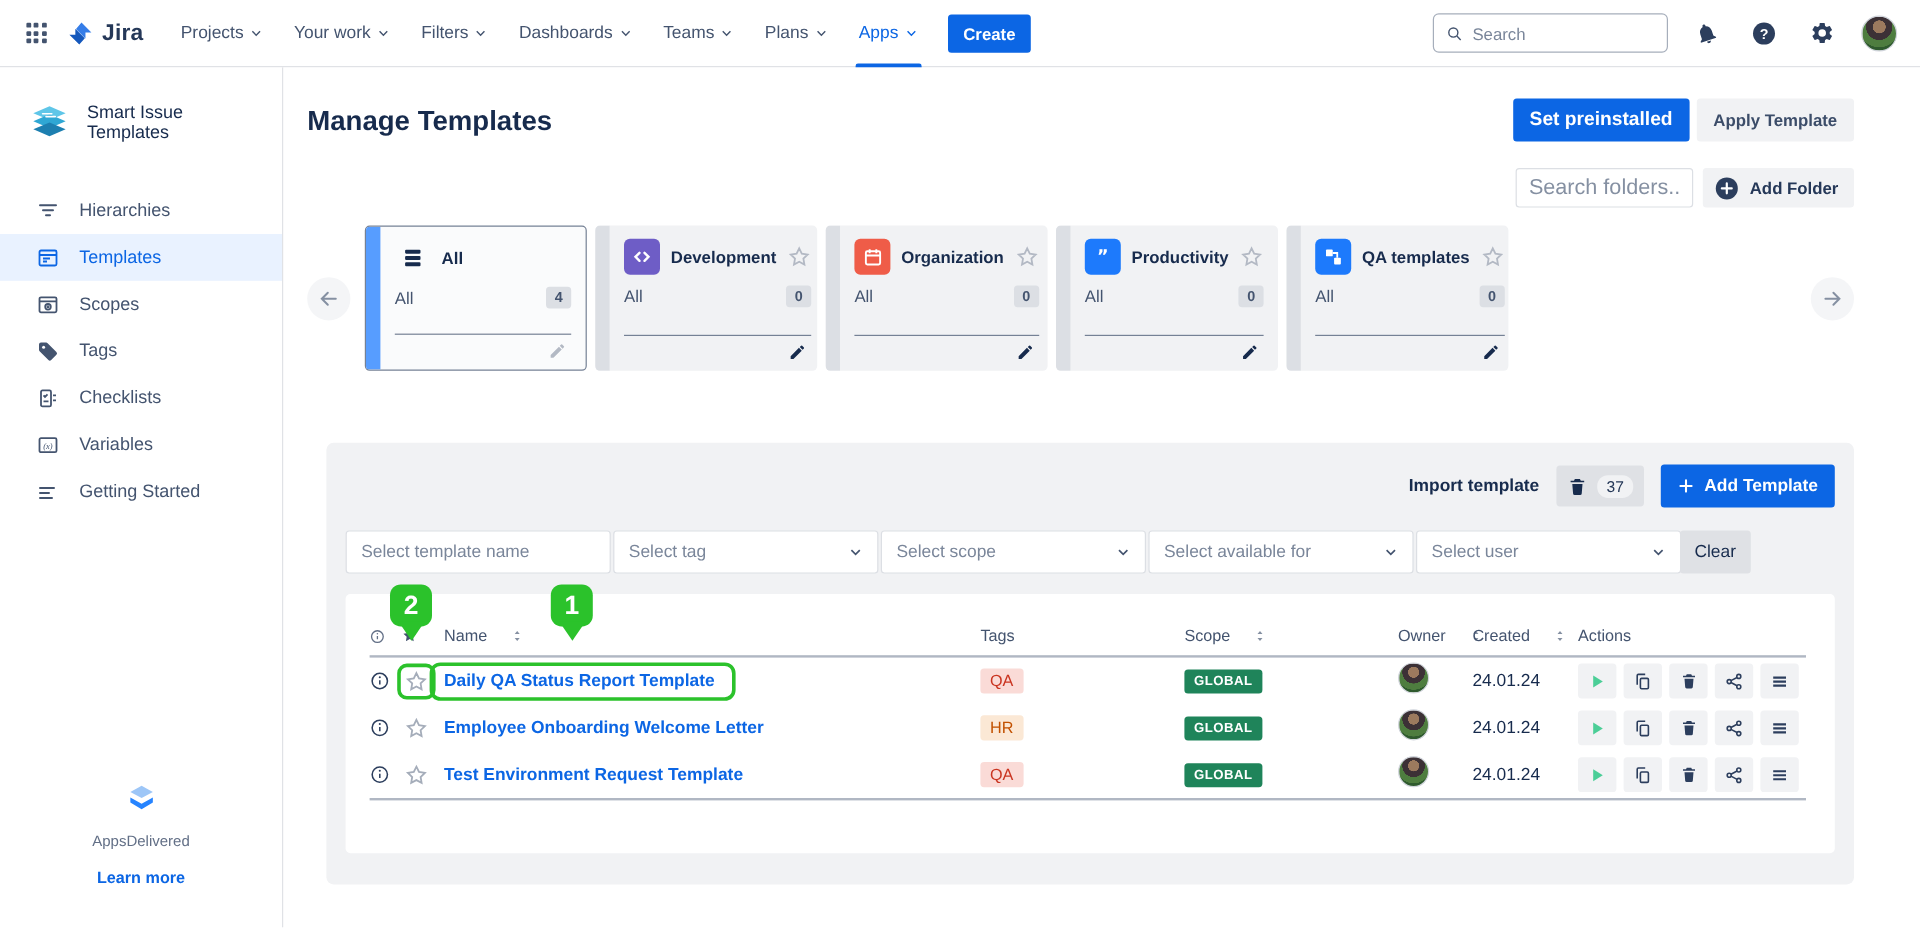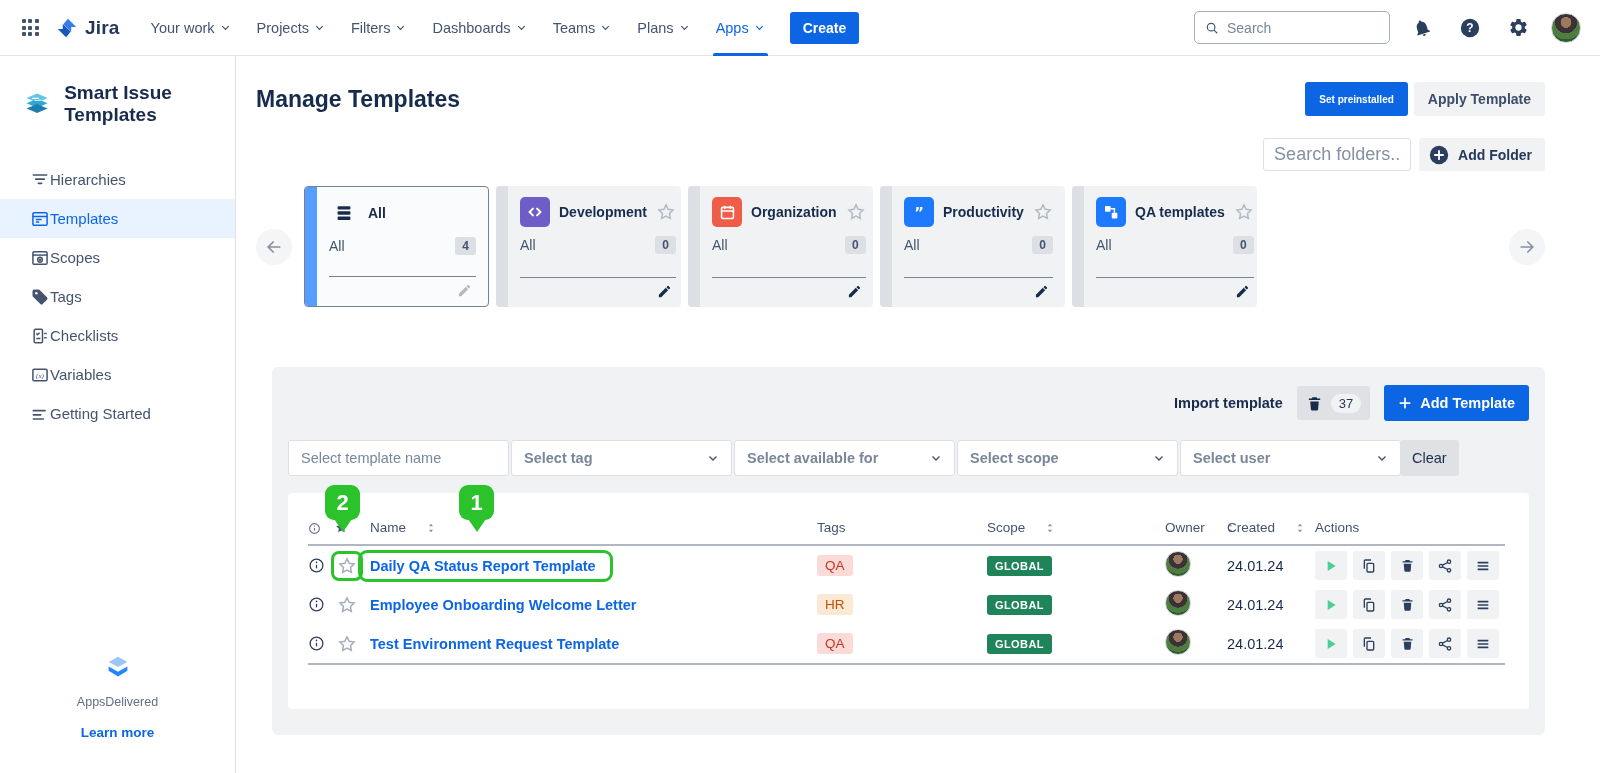--- a/index.html
+++ b/index.html
@@ -25,36 +25,36 @@
   .search-box input { border:none; outline:none; width:100%; font-size:14px; color:#44546F; background:transparent; }
   .search-box input::placeholder { color:#7A869A; }
   .avatar { width:30px; height:30px; border-radius:50%; background:radial-gradient(circle at 50% 30%, #9c7a5e 0 22%, #3c3136 23% 45%, #4e7d3f 46% 70%, #2f5a2e 71%); border:1px solid #d0d4db; }
 
   
   .app { display:flex; height:717px; }
 
   
   .sidebar { width:236px; border-right:1px solid #E0E2E6; position:relative; padding-top:26px; flex-shrink:0; }
   .side-brand { display:flex; align-items:center; gap:12px; padding:0 16px 0 22px; }
-  .side-brand .t { font-size:19px; font-weight:700; color:#172B4D; }
+  .side-brand .t { font-size:15px; font-weight:400; color:#172B4D; }
   .side-menu { margin-top:34px; list-style:none; }
-  .side-item { height:39px; display:flex; align-items:center; padding-left:30px; font-size:15px; color:#44546F; cursor:pointer; }
+  .side-item { height:39px; display:flex; align-items:center; gap:16px; padding-left:30px; font-size:15px; color:#44546F; cursor:pointer; }
   .side-item svg { flex-shrink:0; color:#44546F; }
   .side-item.active { background:#E9F2FF; color:#0C66E4; }
   .side-item.active svg { color:#0C66E4; }
   .side-footer { position:absolute; bottom:32px; left:0; width:100%; text-align:center; }
   .side-footer .brand-name { margin-top:8px; font-size:12.5px; color:#626F86; }
   .side-footer .learn { display:inline-block; margin-top:16px; font-size:13.5px; font-weight:600; color:#0C66E4; text-decoration:none; cursor:pointer; }
 
   
   .main { flex:1; padding:0 55px 0 20px; position:relative; }
   .page-head { display:flex; align-items:center; justify-content:space-between; margin-top:26px; }
   .page-title { font-size:23px; font-weight:700; color:#172B4D; }
   .head-actions { display:flex; gap:6px; }
-  .btn-primary { background:#0C66E4; color:#fff; border:none; border-radius:3px; font-size:10px; font-weight:700; padding:9px 14px; cursor:pointer; }
+  .btn-primary { background:#0C66E4; color:#fff; border:none; border-radius:3px; font-size:16px; font-weight:700; padding:9px 14px; cursor:pointer; }
   .btn-subtle { background:#F1F2F4; color:#3c4d69; border:none; border-radius:3px; font-size:14px; font-weight:700; padding:9px 14px; cursor:pointer; }
 
   .folders-toolbar { display:flex; justify-content:flex-end; align-items:center; gap:8px; margin-top:22px; }
   .folder-search { width:148px; height:33px; border:1px solid #DCDFE4; border-radius:3px; padding:0 10px; font-size:18px; color:#44546F; outline:none; }
   .folder-search::placeholder { color:#8590A2; }
   .add-folder-btn { display:flex; align-items:center; gap:8px; background:#F1F2F4; border:none; border-radius:3px; height:33px; padding:0 13px 0 9px; font-size:14px; font-weight:700; color:#253858; cursor:pointer; }
 
   .carousel { display:flex; align-items:center; margin-top:15px; }
   .nav-circle { width:36px; height:36px; border-radius:50%; background:#F4F5F7; border:none; display:flex; align-items:center; justify-content:center; cursor:pointer; flex-shrink:0; }
   .cards { display:flex; gap:7px; margin-left:12px; }
@@ -80,21 +80,21 @@
   .panel { margin-top:60px; margin-left:16px; background:#F1F2F4; border-radius:6px; padding:18px 16px 26px 16px; }
   .panel-toolbar { display:flex; justify-content:flex-end; align-items:center; gap:14px; }
   .import-label { font-size:14.5px; font-weight:700; color:#172B4D; cursor:pointer; }
   .trash-btn { display:flex; align-items:center; gap:8px; background:#DFE1E5; border:none; border-radius:3px; height:34px; padding:0 9px; cursor:pointer; }
   .trash-count { background:#F1F2F4; border-radius:9px; font-size:13px; color:#253858; padding:2px 8px; }
   .add-template-btn { display:flex; align-items:center; gap:8px; background:#0C66E4; color:#fff; border:none; border-radius:3px; height:36px; padding:0 14px; font-size:14.5px; font-weight:700; cursor:pointer; }
   .filters { display:flex; gap:2px; margin-top:19px; }
   .f-input, .f-select { background:#fff; border:1px solid #DCDFE4; border-radius:3px; height:36px; font-size:14.5px; }
   .f-input { width:221px; padding:0 12px; color:#44546F; outline:none; }
   .f-input::placeholder { color:#7A869A; }
-  .f-select { width:221px; display:flex; align-items:center; justify-content:space-between; padding:0 12px; color:#7A869A; cursor:pointer;font-weight:bold; }
+  .f-select { width:221px; display:flex; align-items:center; justify-content:space-between; padding:0 12px; color:#7A869A; cursor:pointer; }
   .clear-btn { margin-left:-3px; background:#DFE1E5; border:none; border-radius:3px; height:36px; padding:0 12px; font-size:14.5px; color:#172B4D; cursor:pointer; }
 
   
   .table-card { position:relative; background:#fff; border-radius:4px; margin-top:17px; padding:0 24px 0 20px; min-height:216px; }
   .trow { display:grid; grid-template-columns:26px 36px 1fr 170px 178px 62px 88px 190px; align-items:center; }
   .thead { height:53px; align-items:end; padding-bottom:9px; }
   .th { font-size:13.5px; color:#44546F; display:flex; align-items:center; gap:20px; }
   .th .sort { color:#8590A2; display:flex; }
   .hr-line { border-bottom:2px solid #B0B7C3; }
   .tbody .trow { height:39px; }
@@ -139,27 +139,27 @@
     </button>
     <a class="jira-logo">
       <svg width="22" height="22" viewBox="0 0 24 24">
         <path d="M13 2l9 9h-5.4v5.4L8 7.8z" fill="#357DE8"></path>
         <path d="M11 22l-9-9h5.4V7.6L16 16.2z" fill="#1558BC"></path>
       </svg>
       <span class="word">Jira</span>
     </a>
     <nav class="nav-items">
       <button class="nav-item">
-        <span>Your work</span>
+        <span>Projects</span>
         <svg width="11" height="11" viewBox="0 0 24 24" fill="none" stroke-width="2.6">
             <path d="M5 9l7 7 7-7"></path>
           </svg>
       </button>
       <button class="nav-item">
-        <span>Projects</span>
+        <span>Your work</span>
         <svg width="11" height="11" viewBox="0 0 24 24" fill="none" stroke-width="2.6">
             <path d="M5 9l7 7 7-7"></path>
           </svg>
       </button>
       <button class="nav-item">
         <span>Filters</span>
         <svg width="11" height="11" viewBox="0 0 24 24" fill="none" stroke-width="2.6">
             <path d="M5 9l7 7 7-7"></path>
           </svg>
       </button>
@@ -502,27 +502,27 @@
 
       <div class="filters">
         <input class="f-input" placeholder="Select template name" style="">
         <div class="f-select">
           <span>Select tag</span>
           <svg width="12" height="12" viewBox="0 0 24 24" fill="none" stroke="#44546F" stroke-width="2.8">
               <path d="M5 9l7 7 7-7"></path>
             </svg>
         </div>
         <div class="f-select">
-          <span>Select available for</span>
+          <span>Select scope</span>
           <svg width="12" height="12" viewBox="0 0 24 24" fill="none" stroke="#44546F" stroke-width="2.8">
               <path d="M5 9l7 7 7-7"></path>
             </svg>
         </div>
         <div class="f-select">
-          <span>Select scope</span>
+          <span>Select available for</span>
           <svg width="12" height="12" viewBox="0 0 24 24" fill="none" stroke="#44546F" stroke-width="2.8">
               <path d="M5 9l7 7 7-7"></path>
             </svg>
         </div>
         <div class="f-select">
           <span>Select user</span>
           <svg width="12" height="12" viewBox="0 0 24 24" fill="none" stroke="#44546F" stroke-width="2.8">
               <path d="M5 9l7 7 7-7"></path>
             </svg>
         </div>

